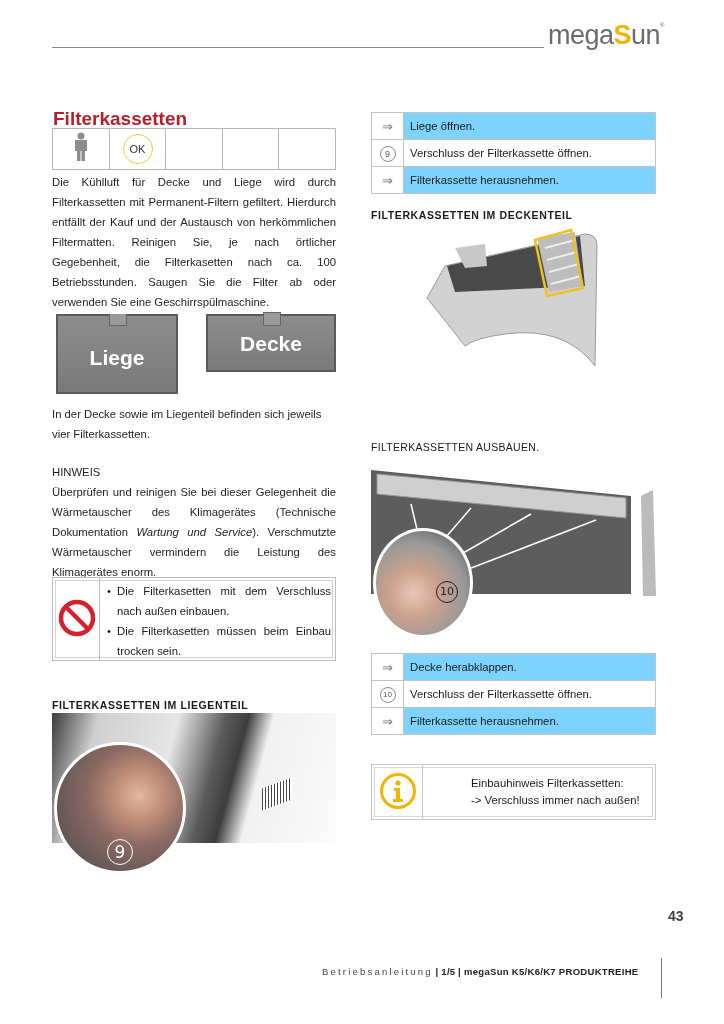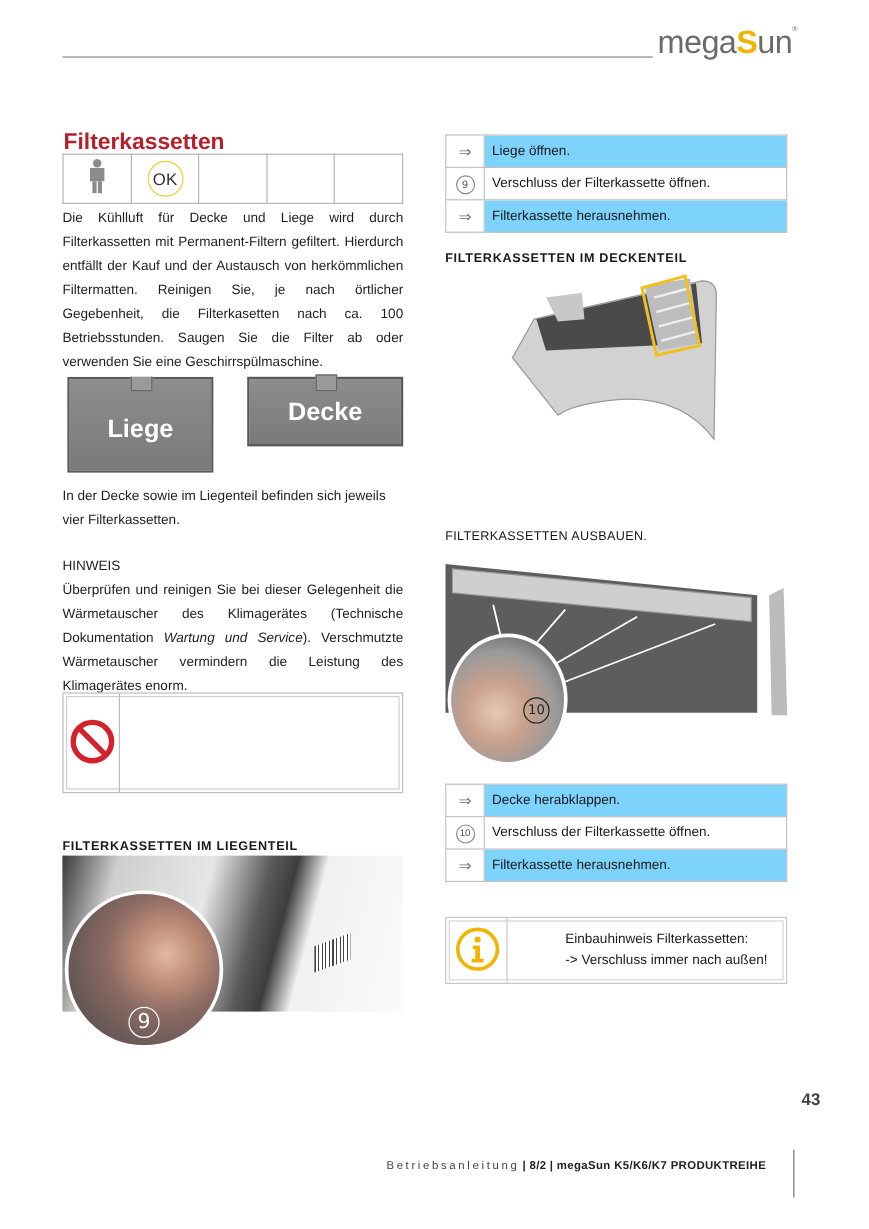--- a/index.html
+++ b/index.html
@@ -10,21 +10,21 @@
   
   .hdr-line { left:52px; top:47px; width:492px; height:1px; background:#8a8a8a; }
   .logo { left:548px; top:20px; font-size:27px; color:#6b6b6b; letter-spacing:-0.5px; font-family:"Liberation Sans", sans-serif; }
   .logo .s { color:#f2b400; font-weight:bold; }
   .logo sup { font-size:6px; vertical-align:top; position:relative; top:2px; }
 
   
   .title { left:53px; top:108px; font-size:19px; font-weight:bold; color:#b51f2a; }
   .icon-table { left:52px; top:128px; width:284px; height:42px; border-collapse:collapse; }
   .icon-table td { border:1px solid #b5b5b5; width:56px; height:40px; text-align:center; vertical-align:middle; padding:0; }
-  .ok-badge { display:inline-block; width:28px; height:28px; border-radius:50%; border:1.5px solid #f0cc3a; font-size:14px; line-height:28px; color:#333; }
+  .ok-badge { display:inline-block; width:28px; height:28px; border-radius:50%; border:1.5px solid #f0cc3a; font-size:11px; line-height:28px; color:#333; }
 
   .para { font-size:11.3px; line-height:20px; text-align:justify; color:#1e1e1e; }
   .p1 { left:52px; top:172px; width:284px; }
   .p2 { left:52px; top:404px; width:284px; text-align:left; }
   .p3 { left:52px; top:462px; width:284px; }
 
   .filter-img { top:310px; }
   .filter { position:absolute; background:linear-gradient(#8d8d8d,#7a7a7a); border:2px solid #5a5a5a; box-sizing:border-box; }
   .filter .tab { position:absolute; left:50%; top:-4px; width:16px; height:12px; margin-left:-8px; background:#9a9a9a; border:1px solid #666; }
   .filter-label { position:absolute; color:#fff; font-weight:bold; font-size:21px; width:100%; text-align:center; }
@@ -119,20 +119,24 @@
   <div><span>Überprüfen und reinigen Sie bei dieser Gelegenheit die Wärmetauscher des Klimagerätes (Technische Dokumentation </span><i>Wartung und Service</i><span>). Verschmutzte Wärmetauscher vermindern die Leistung des Klimagerätes enorm.</span></div>
 </div>
 
 <div class="abs warn-box">
   <div class="inner"></div>
   <div class="sep"></div>
   <svg class="abs" style="left:5px;top:21px;" width="38" height="38" viewBox="0 0 38 38">
     <circle cx="19" cy="19" r="16" fill="#fff" stroke="#d3212d" stroke-width="4.5"></circle>
     <line x1="8" y1="8" x2="30" y2="30" stroke="#d3212d" stroke-width="4.5"></line>
   </svg>
+  <div class="warn-list">
+    <div class="li">Die Filterkasetten mit dem Verschluss nach außen einbauen.</div>
+    <div class="li">Die Filterkasetten müssen beim Einbau trocken sein.</div>
+  </div>
 </div>
 
 <div class="abs sec-head" style="left:52px;top:699px;">FILTERKASSETTEN IM LIEGENTEIL</div>
 
 <div class="abs photo-liege">
   <div class="abs" style="left:210px;top:70px;width:30px;height:22px;background:repeating-linear-gradient(90deg,#444 0 1px,#fff 1px 3px);transform:skewY(-20deg);"></div>
 </div>
 <div class="abs zoom-circle-liege">
   <div class="num-circle" style="left:50px;top:94px;width:24px;height:24px;line-height:24px;font-size:17px;">9</div>
 </div>
@@ -215,17 +219,17 @@
     <path d="M15 16 L21 16 L21 27 L24 27 L24 30 L14 30 L14 27 L17 27 L17 19 L15 19 Z" fill="#f2b400"></path>
   </svg>
   <div class="info-text">
     <div>Einbauhinweis Filterkassetten:</div>
     <div>-&gt; Verschluss immer nach außen!</div>
   </div>
 </div>
 
 <div class="abs footer">
   <span class="sp">Betriebsanleitung</span>
-  <b>| 8/2</b>
+  <b>| 1/5</b>
   <b>| megaSun K5/K6/K7 PRODUKTREIHE</b>
 </div>
 <div class="abs footer-sep"></div>
 <div class="abs pagenum">43</div>
 
 </body></html>

